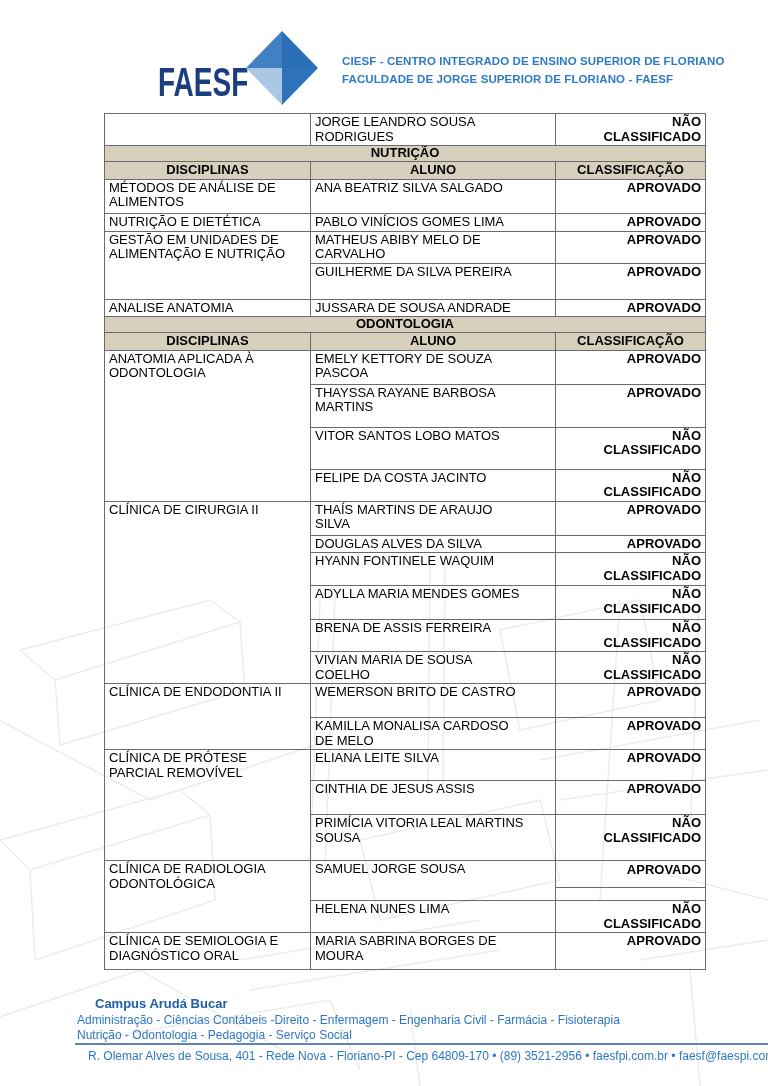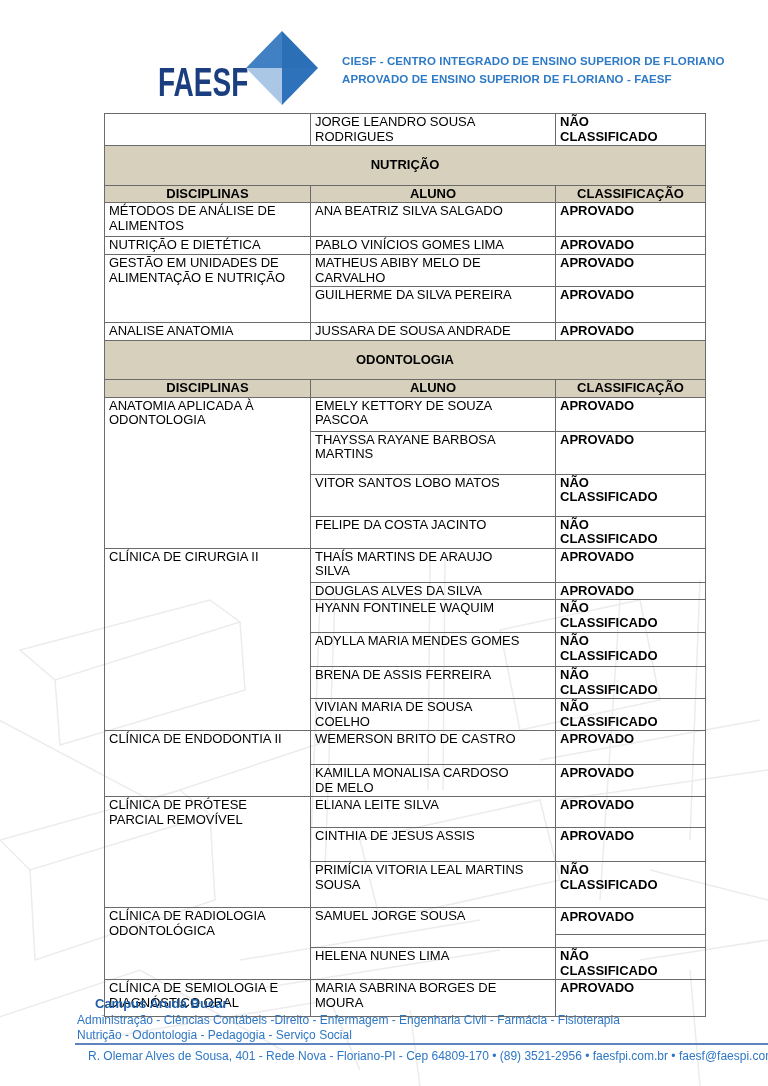--- a/index.html
+++ b/index.html
@@ -14,26 +14,26 @@
              line-height:40px;transform:scaleX(.70);transform-origin:left top;letter-spacing:0;}
   .diamond{position:absolute;left:246px;top:31px;}
   .org{position:absolute;left:342px;top:53px;font-size:11.5px;font-weight:bold;color:#2e7ac6;
        line-height:17.5px;letter-spacing:.1px;white-space:nowrap;}
 
   
   table.results{position:absolute;left:104px;top:113px;width:601px;border-collapse:collapse;
                 table-layout:fixed;}
   table.results td{border:1px solid #6b6b6b;font-size:13px;line-height:14.5px;padding:1px 4px;
                    vertical-align:top;white-space:pre-line;overflow:hidden;}
-  tr.sec td{background:#d6d0bc;text-align:center;font-weight:bold;padding:12px 2px;}
+  tr.sec td{background:#d6d0bc;text-align:center;font-weight:bold;padding:0 2px;}
   tr.sec{height:16px;}
   tr.colhead td{background:#d6d0bc;text-align:center;font-weight:bold;}
   tr.colhead{height:17px;}
   td.disc{vertical-align:top;margin-top:44px;}
-  td.cls{font-weight:bold;text-align:left;}
+  td.cls{font-weight:bold;text-align:right;}
   td.vm{vertical-align:middle;}
   td.vb{vertical-align:bottom;padding-bottom:3px;}
   .split-top{border-bottom:1px solid #6b6b6b;margin:0 -4px;padding:1px 4px 9px;}
 
   
   .campus{position:absolute;left:95px;top:996px;font-size:13px;font-weight:bold;color:#1e5fa8;}
   .courses{position:absolute;left:77px;top:1013px;font-size:12px;color:#2e77c5;line-height:14.5px;}
   .rule{position:absolute;left:75px;top:1043px;width:693px;height:0;border-top:2px solid #5f83bb;}
   .address{position:absolute;left:88px;top:1049px;font-size:12px;color:#2e77c5;white-space:nowrap;}
 </style>
@@ -66,21 +66,21 @@
   <div>
     <div class="logo-text">FAESF</div>
     <svg class="diamond" width="72" height="74" viewBox="0 0 72 74" xmlns="http://www.w3.org/2000/svg">
       <polygon points="36,0 0,37 36,37" fill="#4080c3"></polygon>
       <polygon points="36,0 72,37 36,37" fill="#2b6fb7"></polygon>
       <polygon points="0,37 36,74 36,37" fill="#aac7e6"></polygon>
       <polygon points="72,37 36,74 36,37" fill="#2d72ba"></polygon>
     </svg>
     <div class="org">
       <div>CIESF - CENTRO INTEGRADO DE ENSINO SUPERIOR DE FLORIANO</div>
-      <div>APROVADO DE ENSINO SUPERIOR DE FLORIANO - FAESF</div>
+      <div>FACULDADE DE JORGE SUPERIOR DE FLORIANO - FAESF</div>
     </div>
   </div>
 
   <table class="results">
     <colgroup>
         <col style="width:206px">
         <col style="width:245px">
         <col style="width:150px">
       </colgroup>
     <tbody id="tbody">

